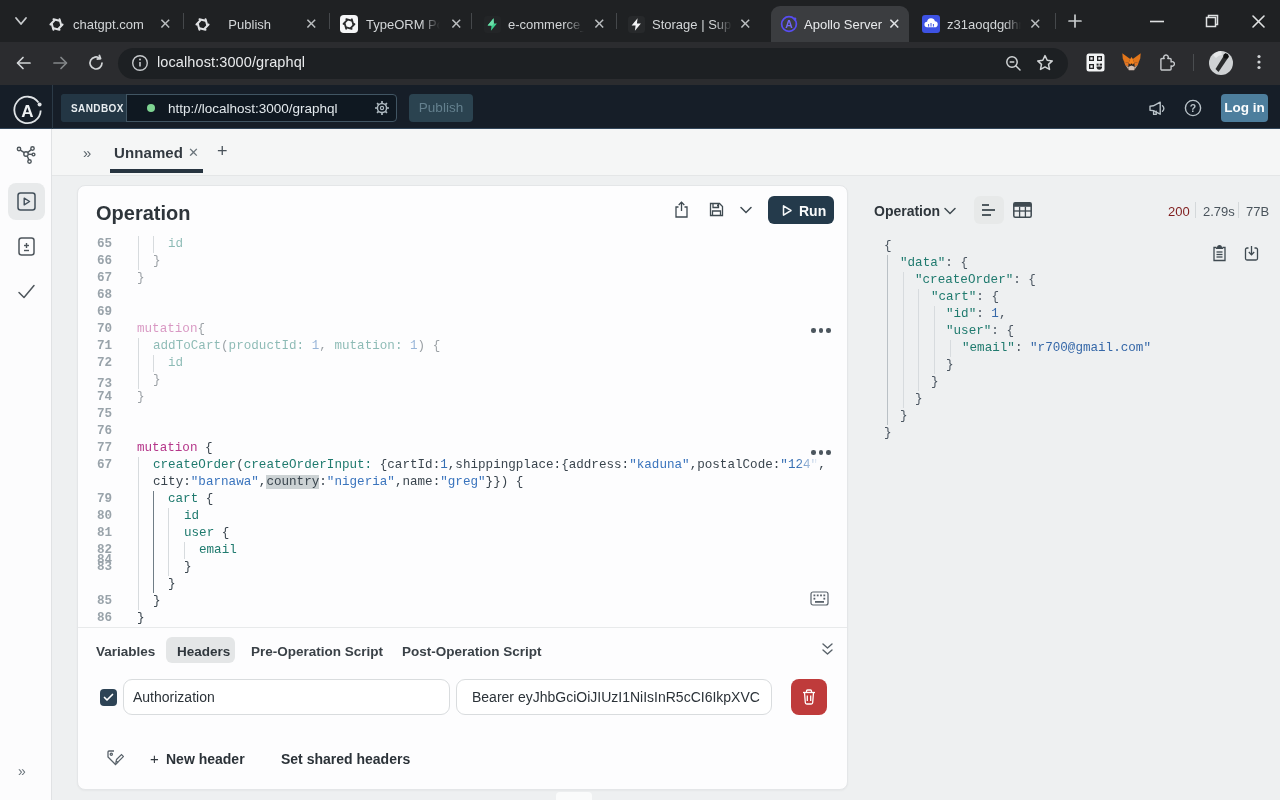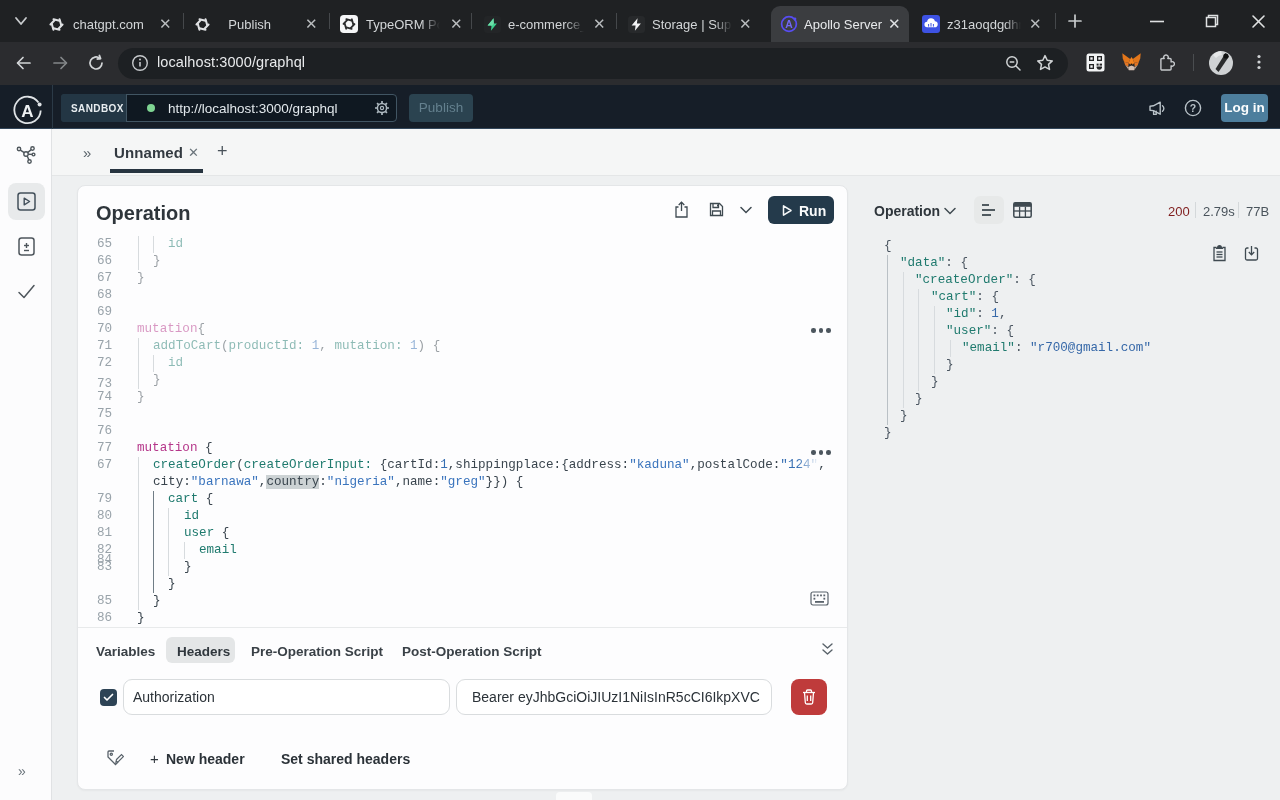--- a/index.html
+++ b/index.html
@@ -14,21 +14,21 @@
   .tabsep { position:absolute; top:13px; width:1px; height:16px; background:#45484b; }
   #activetab { position:absolute; left:771px; top:6px; width:138px; height:36px; background:#3b3d40; border-radius:9px 9px 0 0; }
   #toolbar { position:absolute; left:0; top:42px; width:1280px; height:43px; background:#2b2c2f; }
   #urlpill { position:absolute; left:118px; top:48px; width:950px; height:31px; background:#1d2023; border-radius:16px; }
   
   #apbar { position:absolute; left:0; top:85px; width:1280px; height:44px; background:#161e28; border-bottom:1px solid #32465a; }
   
   #sidebar { position:absolute; left:0; top:129px; width:52px; height:671px; background:#fcfcfd; border-right:1px solid #e0e2e4; }
   #tabrow { position:absolute; left:52px; top:129px; width:1228px; height:47px; background:#f5f6f6; border-bottom:1px solid #e4e6e7; }
   #card { position:absolute; left:77px; top:185px; width:771px; height:605px; background:#fdfdfe; border:1px solid #e4e6e8; border-radius:8px; box-shadow:0 1px 2px rgba(0,0,0,0.04); }
-  .ln { position:absolute; left:77px; width:35px; text-align:right; color:#99a3aa; font-family:"Liberation Mono",monospace; font-size:12.6px; line-height:17px; }
+  .ln { position:absolute; left:77px; width:35px; text-align:right; color:#99a3aa; font-family:"Liberation Mono",monospace; font-size:12.6px; line-height:17px;font-weight:bold; }
   .cd { position:absolute; font-family:Liberation Mono, monospace; font-size:12.6px; line-height:17px; white-space:pre; color:#3a454e; }
   .dim { opacity:0.5; }
   .kw { color:#b5368a; } .fld { color:#1f7a6e; } .str { color:#3a74bd; } .num { color:#366fb3; }
   .guide { position:absolute; width:1px; background:#d7dbde; }
   .rln { position:absolute; font-family:"Liberation Mono",monospace; font-size:12.6px; line-height:17px; white-space:pre; color:#4a5560; }
   .rkey { color:#1f7a6e; } .rval { color:#3668a8; }
 </style>
 </head>
 <body>
 <div id="root">

